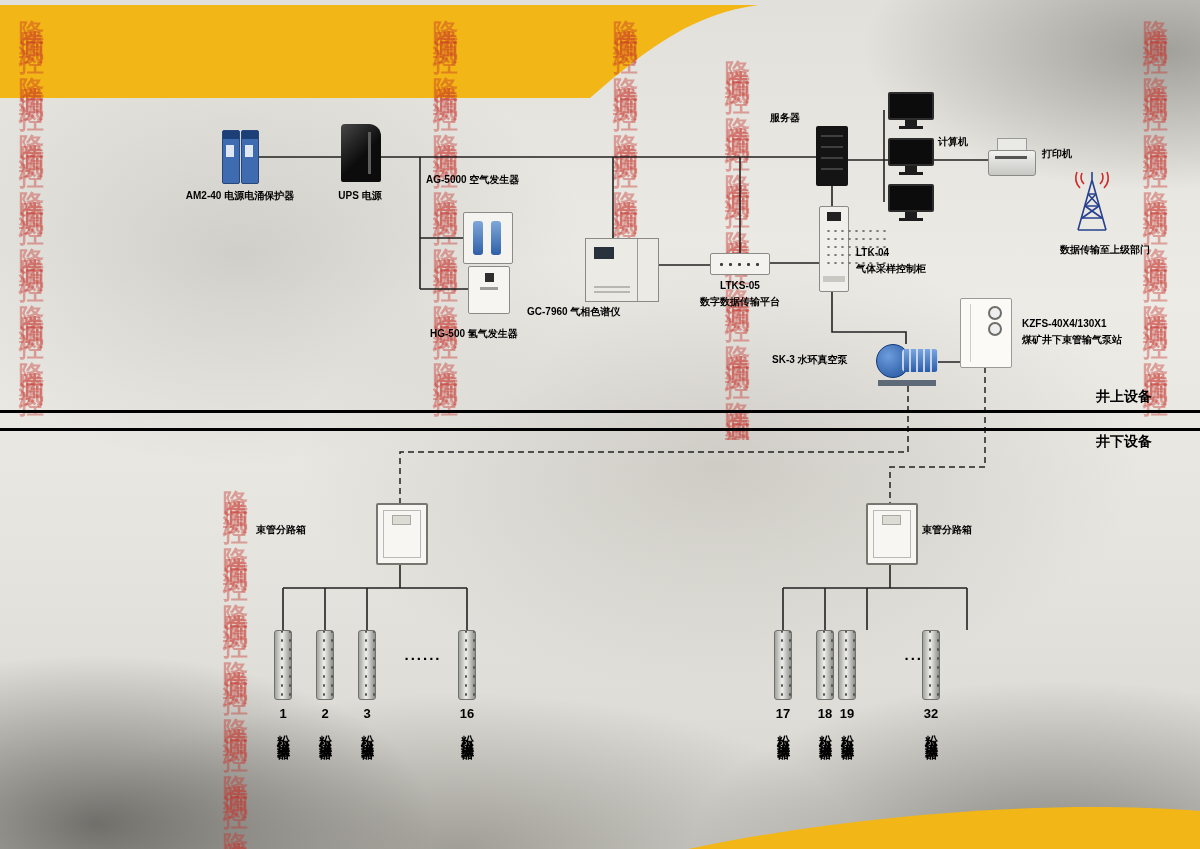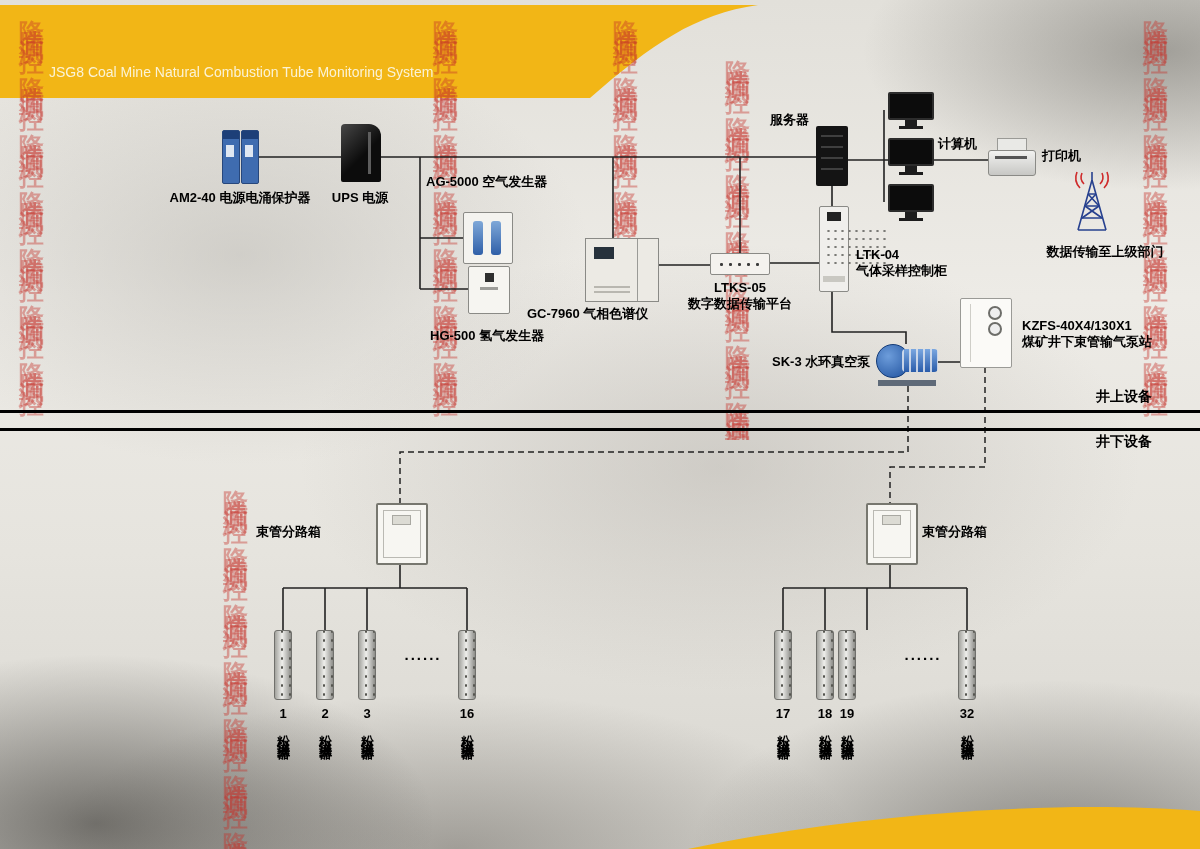--- a/index.html
+++ b/index.html
@@ -28,21 +28,21 @@
       color:rgba(198,48,40,.40);z-index:2;white-space:nowrap;overflow:hidden;pointer-events:none}
 
   
   .wires{position:absolute;left:0;top:0;z-index:3}
 
   
   .divider{position:absolute;left:0;width:1200px;height:3px;background:#000;z-index:4}
   .sec-lbl{position:absolute;font-size:14px;font-weight:700;color:#000;z-index:5;white-space:nowrap}
 
   
-  .lbl{position:absolute;font-size:13px;line-height:1.2;color:#000;font-weight:600;white-space:nowrap;z-index:5}
+  .lbl{position:absolute;font-size:10px;line-height:1.2;color:#000;font-weight:600;white-space:nowrap;z-index:5}
   .ctr{text-align:center}
 
   
   .dev{position:absolute;z-index:4}
   .surge{left:222px;top:130px;width:36px;height:52px}
   .surge .mod{position:absolute;top:0;width:16px;height:52px;background:#3f6cb0;border:1px solid #27477c;border-radius:2px}
   .surge .mod::before{content:"";position:absolute;left:3px;top:14px;width:8px;height:12px;background:#dfe7f2}
   .surge .mod::after{content:"";position:absolute;left:0;top:0;width:100%;height:8px;background:#1d3f78}
   .surge .m1{left:0}.surge .m2{left:19px}
 
@@ -118,21 +118,20 @@
 
   <div id="bg"></div>
 
   <svg id="header-svg" width="1200" height="100">
     <path d="M0,5 H758 C695,14 652,44 590,98 L0,98 Z" fill="#f2b616"></path>
   </svg>
   <svg id="footer-svg" width="1200" height="60">
     <path d="M1200,60 V22 C1050,10 850,26 688,60 Z" fill="#f2b616"></path>
   </svg>
 
-  <div class="subtitle">JSG8 Coal Mine Natural Combustion Tube Monitoring System</div>
 
   <div class="wm" style="left:16px;top:0;height:849px">隆腾测控 隆腾测控 隆腾测控 隆腾测控 隆腾测控 隆腾测控 隆腾测控</div>
   <div class="wm" style="left:220px;top:470px;height:379px">隆腾测控 隆腾测控 隆腾测控 隆腾测控 隆腾测控 隆腾测控 隆腾测控</div>
   <div class="wm" style="left:430px;top:0;height:430px">隆腾测控 隆腾测控 隆腾测控 隆腾测控 隆腾测控 隆腾测控 隆腾测控</div>
   <div class="wm" style="left:610px;top:0;height:260px">隆腾测控 隆腾测控 隆腾测控 隆腾测控 隆腾测控 隆腾测控 隆腾测控</div>
   <div class="wm" style="left:722px;top:40px;height:400px">隆腾测控 隆腾测控 隆腾测控 隆腾测控 隆腾测控 隆腾测控 隆腾测控</div>
   <div class="wm" style="left:1140px;top:0;height:849px">隆腾测控 隆腾测控 隆腾测控 隆腾测控 隆腾测控 隆腾测控 隆腾测控</div>
 
   <svg class="wires" width="1200" height="849">
     <path d="M258,157 H341 M381,157 H816 M420,157 V289 M420,238 H463 M420,289 H468
@@ -285,19 +284,19 @@
     <div class="fbody"></div>
     <div class="fnum">18</div>
     <div class="fname">粉尘过滤器</div>
   </div>
   <div class="filter" style="left:832px">
     <div class="fbody"></div>
     <div class="fnum">19</div>
     <div class="fname">粉尘过滤器</div>
   </div>
   <div class="dots" style="left:890px">......</div>
-  <div class="filter" style="left:952px">
+  <div class="filter" style="left:916px">
     <div class="fbody"></div>
     <div class="fnum">32</div>
     <div class="fname">粉尘过滤器</div>
   </div>
 
 </div>
 
 </body></html>

